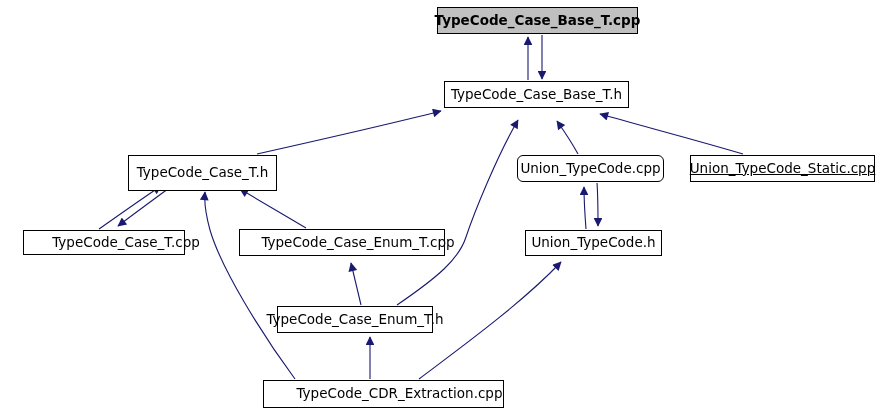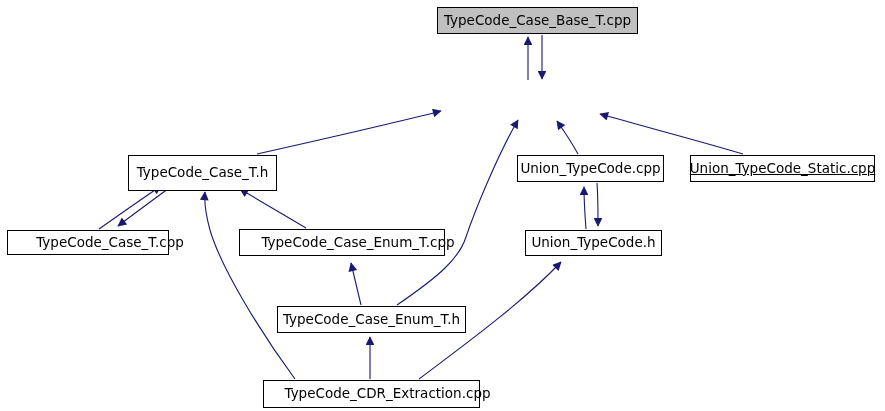--- a/index.html
+++ b/index.html
@@ -40,20 +40,21 @@
     line-height:1;
     display:flex;
     align-items:center;
     justify-content:center;
     white-space:nowrap;
     cursor:pointer;
   }
   .node.highlight{
     background:var(--node-fill-highlight);
     cursor:default;
+    font-weight:bold;
   }
 </style>
 </head>
 <body>
 
 <div class="graph">
 
   <svg class="edges" width="885" height="411" viewBox="0 0 885 411" xmlns="http://www.w3.org/2000/svg">
     <defs>
       <marker id="arrow" viewBox="0 0 10 10" refX="9.2" refY="5" markerWidth="11.5" markerHeight="8" orient="auto">
@@ -89,46 +90,49 @@
 
     <path class="edge" d="M597,183 C598,196 598,213 598,226" marker-end="url(#arrow)"></path>
 
     <path class="edge" d="M419,379 C460,348 521,304 561,262" marker-end="url(#arrow)"></path>
   </svg>
 
   <div class="node highlight" style="left:437px;top:7px;width:201px;height:27px;">
     <span>TypeCode_Case_Base_T.cpp</span>
   </div>
 
+  <div class="node" style="left:444px;top:81px;width:185px;height:27px;">
+    <span>TypeCode_Case_Base_T.h</span>
+  </div>
 
   <div class="node" style="left:128px;top:155px;width:149px;height:36px;">
     <span>TypeCode_Case_T.h</span>
   </div>
 
-  <div class="node" style="left:517px;top:155px;width:147px;height:27px;">
+  <div class="node" style="left:517px;top:155px;width:147px;height:27px;border-radius:6px;">
     <span>Union_TypeCode.cpp</span>
   </div>
 
   <div class="node" style="left:690px;top:155px;width:185px;height:27px;text-decoration:underline;">
     <span>Union_TypeCode_Static.cpp</span>
   </div>
 
-  <div class="node" style="left:7px;top:230px;width:162px;height:25px;padding-left:44px;">
+  <div class="node" style="left:23px;top:230px;width:162px;height:25px;padding-left:44px;">
     <span>TypeCode_Case_T.cpp</span>
   </div>
 
   <div class="node" style="left:239px;top:229px;width:206px;height:27px;padding-left:32px;">
     <span>TypeCode_Case_Enum_T.cpp</span>
   </div>
 
   <div class="node" style="left:525px;top:230px;width:137px;height:26px;">
     <span>Union_TypeCode.h</span>
   </div>
 
-  <div class="node" style="left:277px;top:306px;width:189px;height:27px;">
+  <div class="node" style="left:277px;top:306px;width:156px;height:27px;">
     <span>TypeCode_Case_Enum_T.h</span>
   </div>
 
-  <div class="node" style="left:263px;top:380px;width:217px;height:28px;padding-left:32px;">
+  <div class="node" style="left:263px;top:380px;width:241px;height:28px;padding-left:32px;">
     <span>TypeCode_CDR_Extraction.cpp</span>
   </div>
 
 </div>
 
 </body></html>

